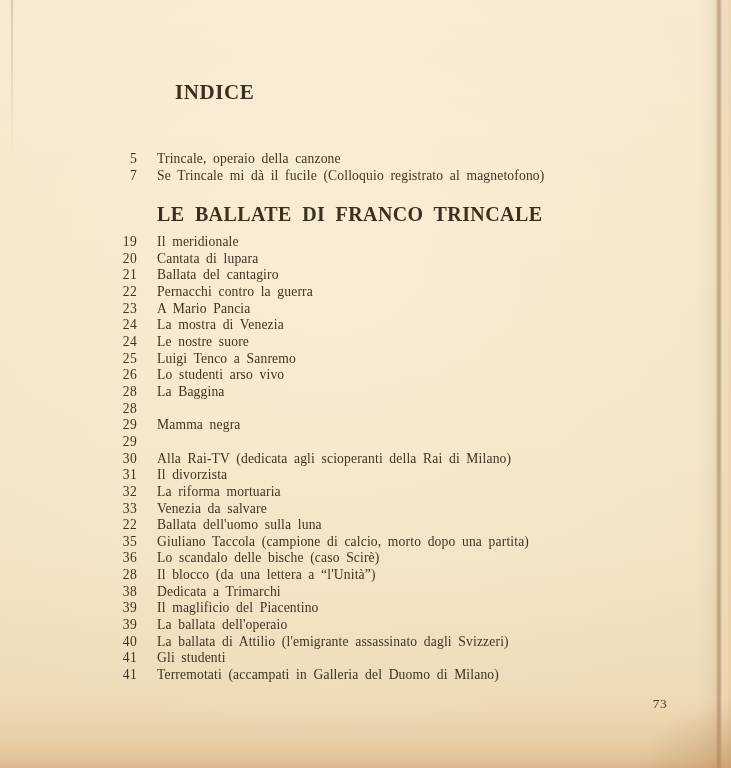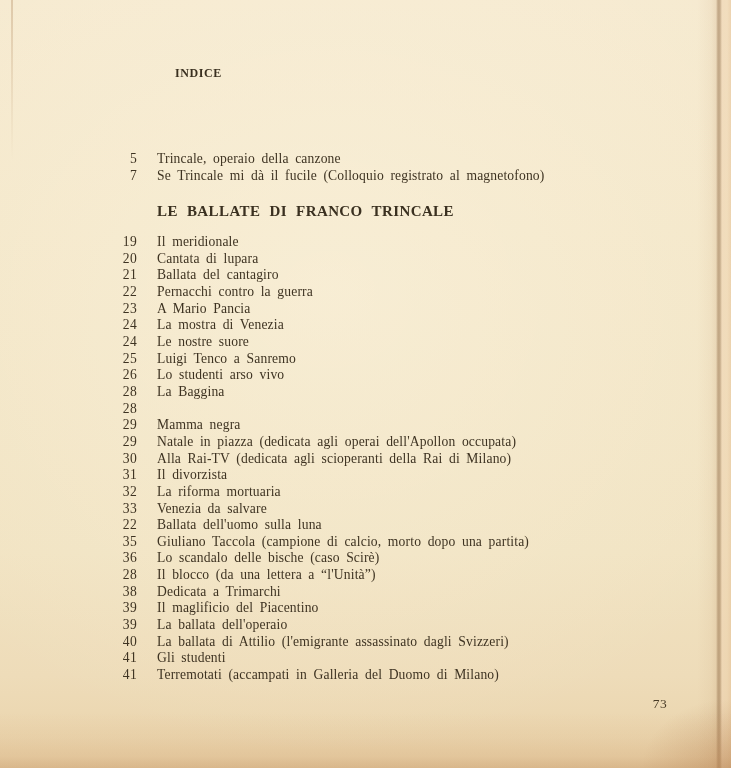--- a/index.html
+++ b/index.html
@@ -62,23 +62,23 @@
   .corner-shade {
     position: absolute;
     right: 0; bottom: 0;
     width: 90px; height: 70px;
     background: radial-gradient(ellipse at 100% 100%, rgba(170,115,70,0.35) 0%, rgba(170,115,70,0) 70%);
     pointer-events: none;
   }
 
   .page-title {
     position: absolute;
-    top: 66px; left: 175px;
+    top: 80px; left: 175px;
     margin: 0;
-    font-size: 12px;
+    font-size: 21px;
     font-weight: 600;
     letter-spacing: 0.6px;
     color: #3a3020;
   }
 
   .toc { position: absolute; left: 104px; }
   .toc-top    { top: 150px; }
   .toc-ballate{ top: 234px; }
 
   .toc-row {
@@ -98,21 +98,21 @@
     margin-left: 20px;
     word-spacing: 3px;
     letter-spacing: 0.15px;
     text-align: center;
   }
 
   .section-heading {
     position: absolute;
     top: 203px; left: 157px;
     margin: 0;
-    font-size: 15px;
+    font-size: 20px;
     font-weight: 600;
     letter-spacing: 0.4px;
     word-spacing: 5px;
     color: #3a3020;
   }
 
   .folio {
     position: absolute;
     top: 696px; left: 644px;
     width: 32px;
@@ -186,21 +186,20 @@
       </div>
       <div class="toc-row">
         <span class="num">28</span>
       </div>
       <div class="toc-row">
         <span class="num">29</span>
         <span class="title">Mamma negra</span>
       </div>
       <div class="toc-row">
         <span class="num">29</span>
-        <span class="title">Natale in piazza (dedicata agli operai dell'Apollon occupata)</span>
       </div>
       <div class="toc-row">
         <span class="num">30</span>
         <span class="title">Alla Rai-TV (dedicata agli scioperanti della Rai di Milano)</span>
       </div>
       <div class="toc-row">
         <span class="num">31</span>
         <span class="title">Il divorzista</span>
       </div>
       <div class="toc-row">

